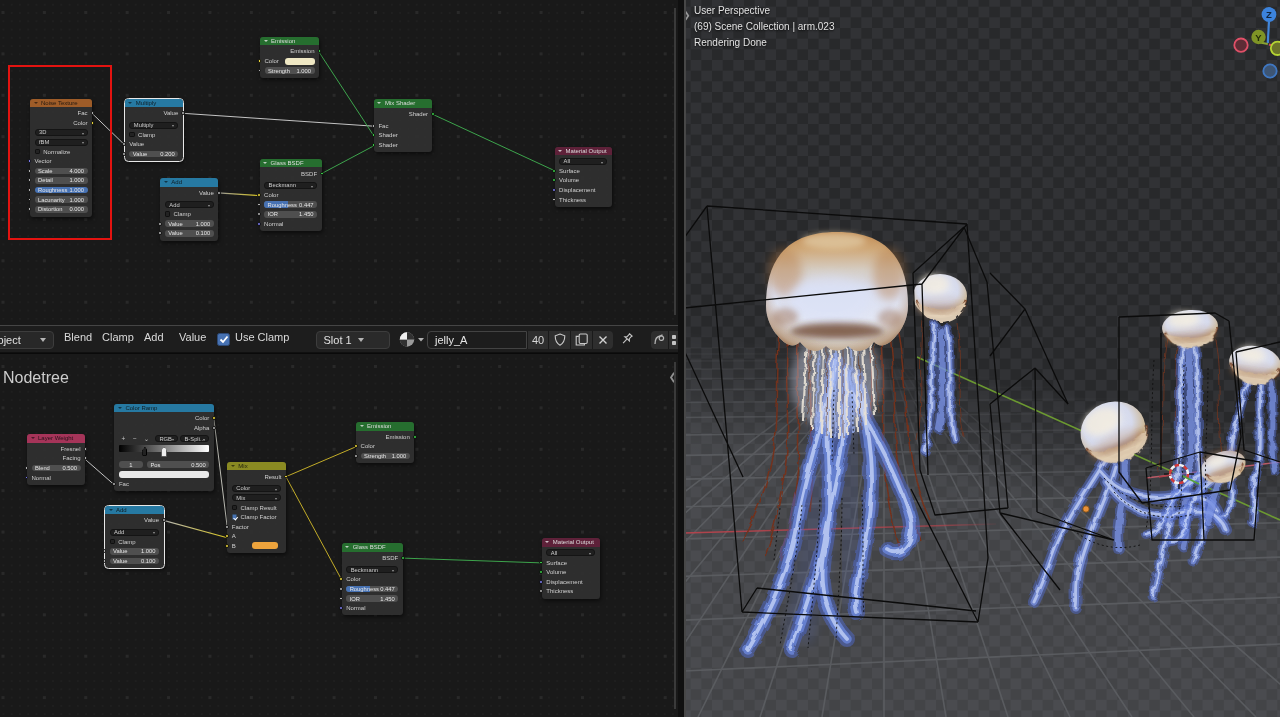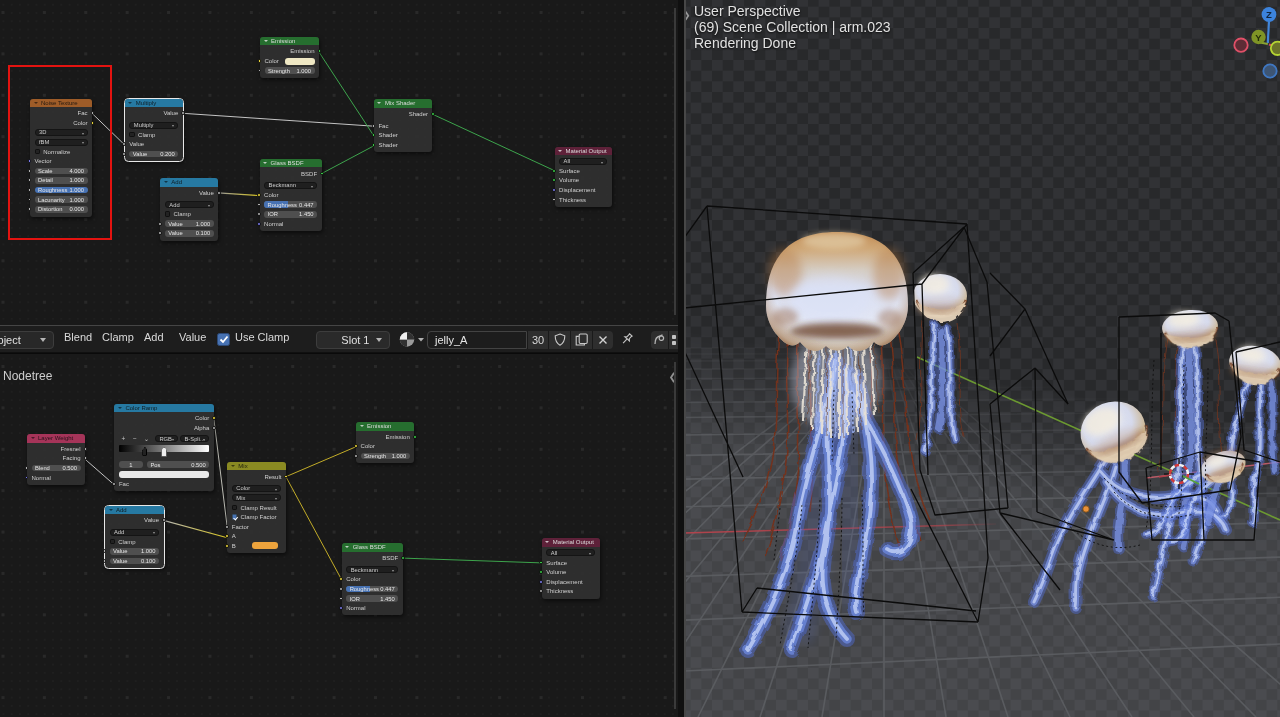--- a/index.html
+++ b/index.html
@@ -37,21 +37,21 @@
 .sL{left:-2.4px;top:2.8px}
 .sR{right:-2.4px;top:2.8px}
 .gy{background:#b0b0b0}.yl{background:#e6d23a}.gn{background:#39c544}.pu{background:#7a7ae8}
 .swatch{height:7px;border-radius:3px;flex:1}
 #redbox{position:absolute;left:8px;top:65px;width:104px;height:175px;border:2.5px solid #e41310;z-index:8}
 svg.links{position:absolute;left:0;top:0;z-index:2}
 
 .tbtxt{position:absolute;top:5px;font-size:11px;color:#dadada}
 .tbbtn{position:absolute;top:4.5px;height:18px;background:#282828;border:1px solid #3d3d3d;border-radius:4px;font-size:11px;color:#e0e0e0;display:flex;align-items:center;padding:0 7px}
 .tbico{position:absolute;top:4.5px;height:18px;background:#2e2e2e;display:flex;align-items:center;justify-content:center}
-.crumb{position:absolute;left:3px;top:15px;font-size:12px;color:#cdcdcd;z-index:4}
+.crumb{position:absolute;left:3px;top:15px;font-size:16px;color:#cdcdcd;z-index:4}
 .chev{display:inline-block;width:0;height:0;border-left:3.2px solid transparent;border-right:3.2px solid transparent;border-top:4px solid #b5b5b5;margin-left:6px}
 .mt{margin-top:2.2px}
 .blue{background:#4772b3}
 .half:before{content:"";position:absolute;left:0;top:0;bottom:0;width:46%;background:#4772b3}
 .hOr{background:#9e5c28}.hBl{background:#2679a2}.hGn{background:#266e2f}.hMa{background:#5e2139}.hCr{background:#a53459}.hOl{background:#8a8a22}
 .minib{width:9px;height:7.4px;background:transparent;border-radius:2px;color:#c6c6c6;font-size:6.5px;display:flex;align-items:center;justify-content:center;margin-right:2.5px}
 </style></head>
 <body>
 <div id="stage">
   <div id="edtop" class="ed">
@@ -214,30 +214,30 @@
     <div class="tbbtn" style="left:-19px;width:73px;justify-content:space-between">Object<span class="chev"></span></div>
     <div class="tbtxt" style="left:64px">Blend</div>
     <div class="tbtxt" style="left:102px">Clamp</div>
     <div class="tbtxt" style="left:144px">Add</div>
     <div class="tbtxt" style="left:179px">Value</div>
     <div style="position:absolute;left:217px;top:7px;width:13px;height:13px;background:#4772b3;border-radius:2.5px;border:1px solid #2d4a77"></div>
     <svg style="position:absolute;left:219px;top:9px" width="10" height="9" viewBox="0 0 10 9">
         <path d="M1.5,4.5 L4,7 L8.5,1.5" stroke="#fff" stroke-width="1.8" fill="none"></path>
       </svg>
     <div class="tbtxt" style="left:235px">Use Clamp</div>
-    <div class="tbbtn" style="left:315.5px;width:74px;justify-content:flex-end;background:#2a2a2a">Slot 1<span class="chev"></span></div>
+    <div class="tbbtn" style="left:315.5px;width:74px;justify-content:flex-start;background:#2a2a2a">Slot 1<span class="chev"></span></div>
     <svg style="position:absolute;left:399px;top:5px" width="26" height="17" viewBox="0 0 26 17">
       <circle cx="8" cy="8.5" r="7.2" fill="#9a9a9a"></circle>
       <path d="M8,1.3 A7.2,7.2 0 0 1 15.2,8.5 L8,8.5 Z" fill="#313131"></path>
       <path d="M8,15.7 A7.2,7.2 0 0 1 0.8,8.5 L8,8.5 Z" fill="#313131"></path>
       <path d="M8,1.3 A7.2,7.2 0 0 0 0.8,8.5 L8,8.5 Z" fill="#efefef"></path>
       <path d="M19,7 l3,3.6 3,-3.6" fill="#b0b0b0"></path>
     </svg>
     <div style="position:absolute;left:427px;top:4.5px;width:100px;height:18px;background:#1d1d1d;border:1px solid #434343;border-radius:4px 0 0 4px;color:#e6e6e6;font-size:11px;line-height:16px;padding-left:7px">jelly_A</div>
-    <div class="tbico" style="left:527px;width:21px;color:#d8d8d8;font-size:11px;border-left:1px solid #1a1a1a">30</div>
+    <div class="tbico" style="left:527px;width:21px;color:#d8d8d8;font-size:11px;border-left:1px solid #1a1a1a">40</div>
     <div class="tbico" style="left:548px;width:22px;border-left:1px solid #1a1a1a">
       <svg width="12" height="13" viewBox="0 0 12 13">
           <path d="M6,1 L10.8,2.8 C10.8,7 9.4,10.4 6,12.2 C2.6,10.4 1.2,7 1.2,2.8 Z" fill="none" stroke="#c9c9c9" stroke-width="1.1"></path>
         </svg>
     </div>
     <div class="tbico" style="left:570px;width:22px;border-left:1px solid #1a1a1a">
       <svg width="13" height="13" viewBox="0 0 13 13">
           <rect x="4.2" y="1" width="8" height="9.5" rx="1.2" fill="none" stroke="#c9c9c9" stroke-width="1.1"></rect>
           <path d="M3.8,3.4 L1.2,3.4 L1.2,12 L9.4,12 L9.4,11" fill="none" stroke="#c9c9c9" stroke-width="1.1"></path>
         </svg>
@@ -759,16 +759,16 @@
         <circle cx="585" cy="14.5" r="7.4" fill="#3c83dc"></circle>
         <text x="585" y="18" font-size="9.5" fill="#10243c" text-anchor="middle">Z</text>
         <circle cx="574.5" cy="37" r="7.2" fill="#7f9426"></circle>
         <text x="574.5" y="40.5" font-size="9.5" fill="#232d08" text-anchor="middle">Y</text>
         <circle cx="557" cy="45.2" r="6.7" fill="#5e2c35" stroke="#e05068" stroke-width="1.8"></circle>
         <circle cx="593.5" cy="48.3" r="6.7" fill="#6b732a" stroke="#b5d433" stroke-width="1.8"></circle>
         <circle cx="586" cy="71" r="6.7" fill="#3d5574" stroke="#3f77c2" stroke-width="1.8"></circle>
       </g>
     </g>
   </svg>
-  <div style="position:absolute;left:10px;top:3px;font-size:14px;color:#e2e2e2;line-height:16.2px;text-shadow:0 1px 2px rgba(0,0,0,0.8)">User Perspective<br>(69) Scene Collection | arm.023<br>Rendering Done</div>
+  <div style="position:absolute;left:10px;top:3px;font-size:10px;color:#e2e2e2;line-height:16.2px;text-shadow:0 1px 2px rgba(0,0,0,0.8)">User Perspective<br>(69) Scene Collection | arm.023<br>Rendering Done</div>
   <div style="position:absolute;left:-1px;top:10px;font-size:9px;color:#9a9a9a">❯</div>
   </div>
 </div>
 
 </body></html>

